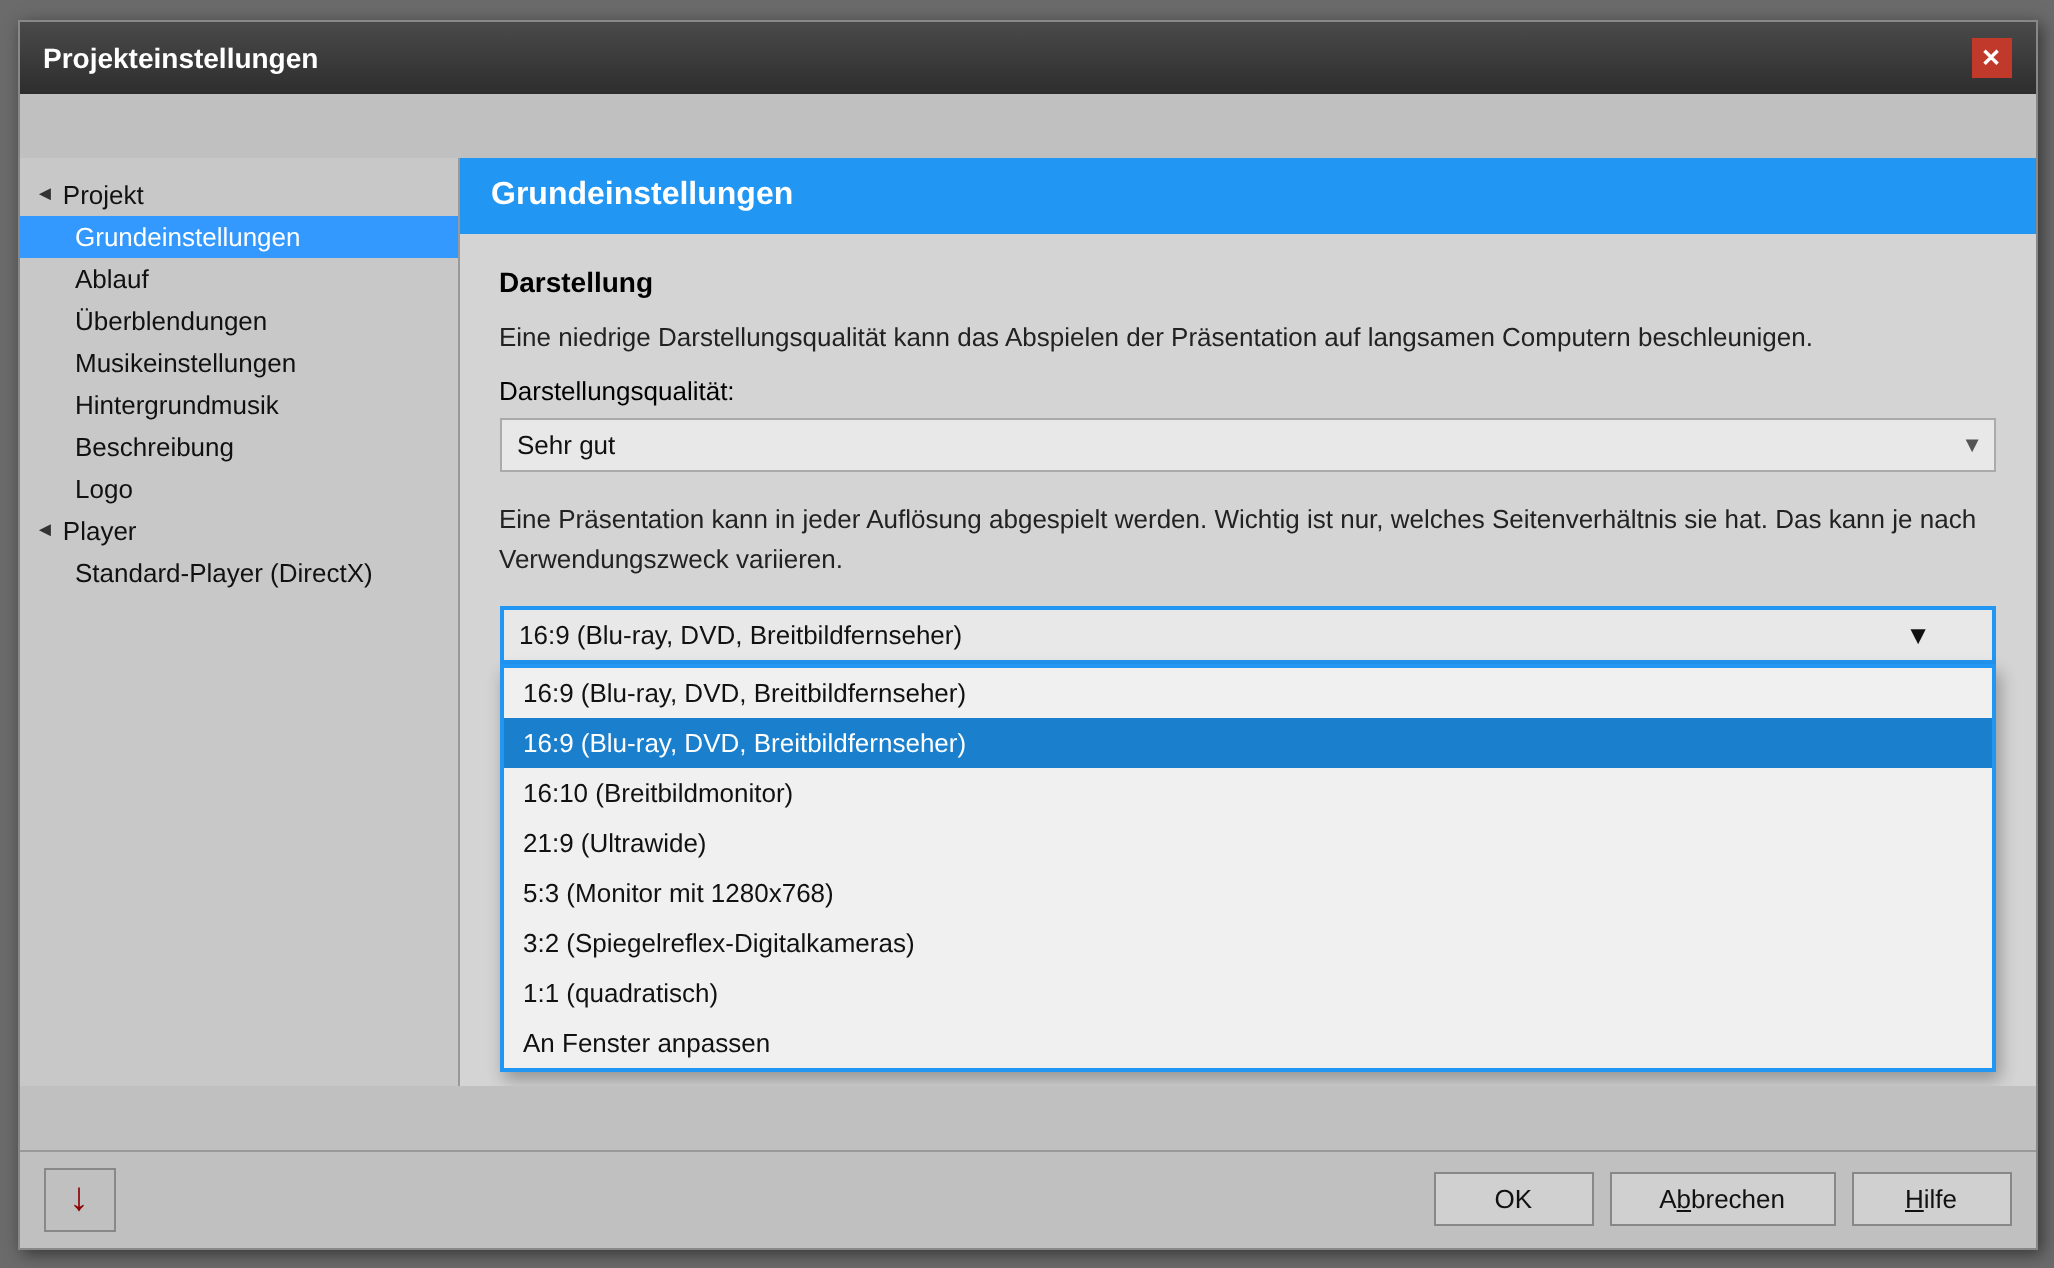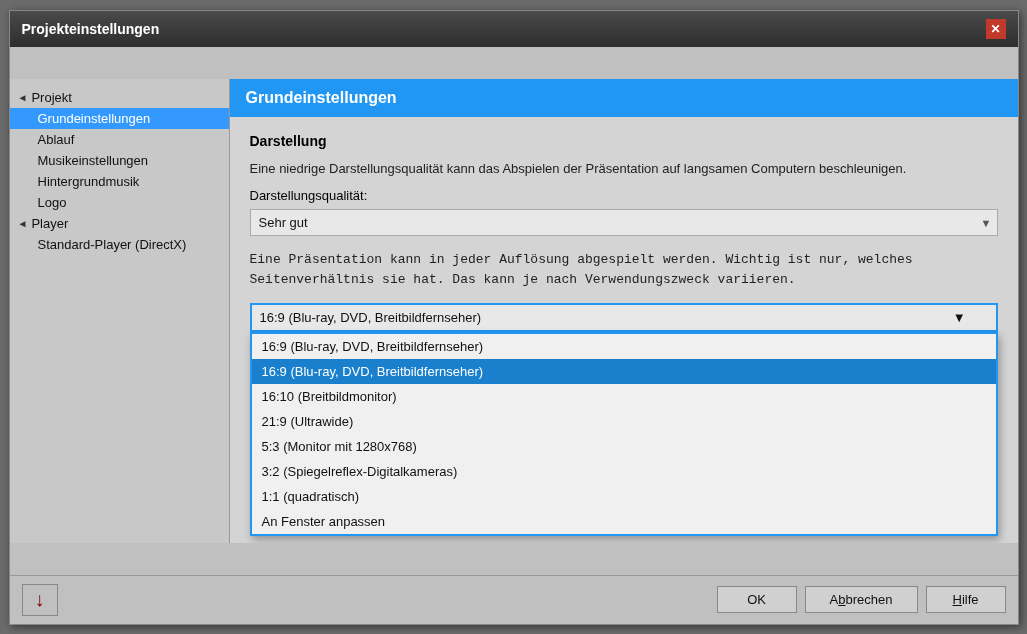--- a/index.html
+++ b/index.html
@@ -142,21 +142,20 @@
       pointer-events: none;
       color: #555;
       font-size: 11px;
     }
     .description-text2 {
       font-size: 13px;
       color: #222;
       margin-top: 10px;
       margin-bottom: 14px;
       line-height: 1.5;
-      font-family: Liberation Mono, monospace;
     }
     .aspect-dropdown-container {
       position: relative;
     }
     .aspect-dropdown-btn {
       width: 100%;
       padding: 5px 30px 5px 8px;
       background: #e8e8e8;
       border: 2px solid #2196F3;
       font-size: 13px;
@@ -246,24 +245,30 @@
         <span class="arrow">◄</span>
         <span>Projekt</span>
       </div>
       <div class="tree-item tree-child selected">
         <span>Grundeinstellungen</span>
       </div>
       <div class="tree-item tree-child">
         <span>Ablauf</span>
       </div>
       <div class="tree-item tree-child">
+        <span>Überblendungen</span>
+      </div>
+      <div class="tree-item tree-child">
         <span>Musikeinstellungen</span>
       </div>
       <div class="tree-item tree-child">
         <span>Hintergrundmusik</span>
+      </div>
+      <div class="tree-item tree-child">
+        <span>Beschreibung</span>
       </div>
       <div class="tree-item tree-child">
         <span>Logo</span>
       </div>
 
       <div class="tree-item">
         <span class="arrow">◄</span>
         <span>Player</span>
       </div>
       <div class="tree-item tree-child">

